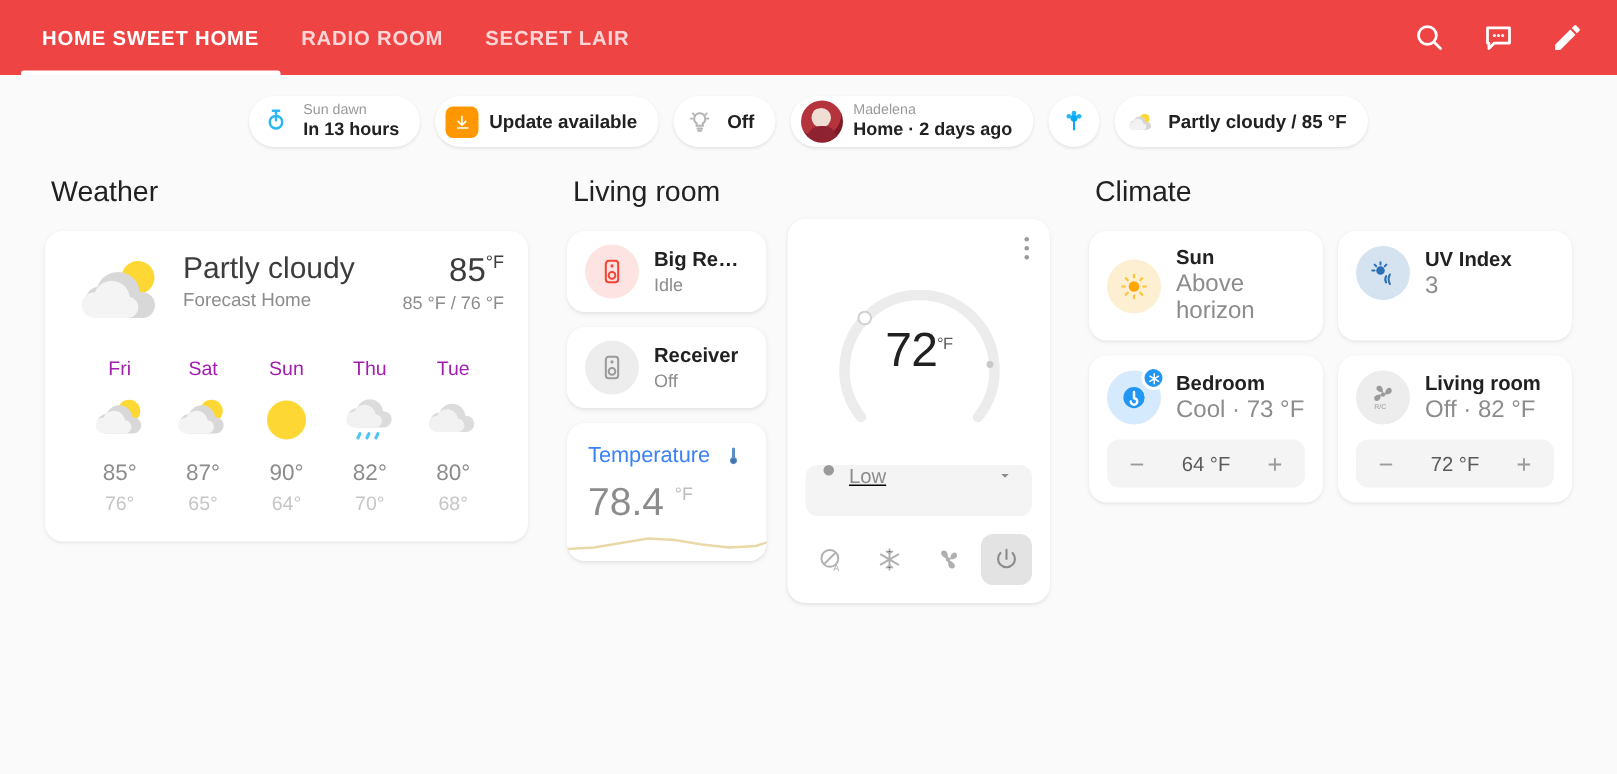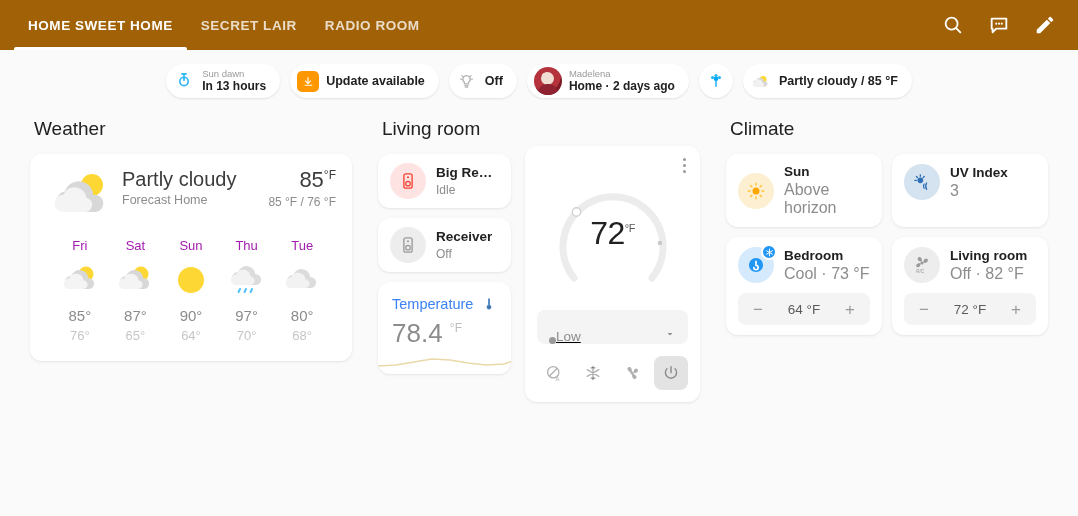--- a/index.html
+++ b/index.html
@@ -6,21 +6,21 @@
   html, body {
     width: 1078px; height: 516px;
     background: #ffffff;
     font-family: "Liberation Sans", sans-serif;
     overflow: hidden;
   }
   .app { width: 1078px; height: 516px; display: flex; flex-direction: column; background: #fff; }
 
   
   .header {
-    height: 50px; background: #a16207; position: relative;
+    height: 50px; background: #ef4444; position: relative;
     display: flex; align-items: flex-start; flex: 0 0 50px;
   }
   .tabs { display: flex; align-items: center; height: 50px; padding-left: 14px; }
   .tab {
     position: relative; height: 50px; display: flex; align-items: center;
     padding: 0 14px; color: rgba(255,255,255,.78);
     font-size: 13.5px; font-weight: bold; letter-spacing: .55px; cursor: pointer;
     white-space: nowrap;
   }
   .tab.active { color: #ffffff; }
@@ -117,21 +117,21 @@
 
   
   .thermo { position: relative; padding: 12px 12px 12px 12px; }
   .thermo-menu { position: absolute; right: 14px; top: 12px; cursor: pointer; display: flex; flex-direction: column; gap: 3px; align-items: center; }
   .thermo-menu i { width: 3px; height: 3px; border-radius: 50%; background: #9a9a9a; display: block; }
   .dial-wrap { height: 150px; display: flex; align-items: center; justify-content: center; position: relative; }
   .dial-num { position: absolute; font-size: 32px; color: #212121; letter-spacing: -.5px; }
   .dial-num sup { font-size: 11px; color: #5a5a5a; vertical-align: super; }
   .fan-select {
     background: #f4f4f4; border-radius: 8px; height: 34px;
-    display: flex; align-items: flex-end; padding: 0 12px; margin-top: 2px; cursor: pointer; text-decoration: underline;
+    display: flex; align-items: flex-start; gap: 10px; padding: 0 12px; margin-top: 2px; cursor: pointer; text-decoration: underline;
   }
   .fan-dot { width: 7px; height: 7px; border-radius: 50%; background: #9a9a9a; flex: 0 0 7px; }
   .fan-label { flex: 1; font-size: 13.5px; color: #8c8c8c; }
   .modes { display: flex; align-items: center; gap: 5px; margin-top: 12px; }
   .mode {
     width: 34px; height: 34px; border-radius: 8px;
     display: flex; align-items: center; justify-content: center; cursor: pointer;
   }
   .mode.active { background: #e3e3e3; }
 
@@ -161,24 +161,24 @@
 <body>
 
 <div class="app">
 
   <div class="header">
     <div class="tabs">
       <div class="tab active">
           <span>HOME SWEET HOME</span>
         </div>
       <div class="tab">
+          <span>RADIO ROOM</span>
+        </div>
+      <div class="tab">
           <span>SECRET LAIR</span>
-        </div>
-      <div class="tab">
-          <span>RADIO ROOM</span>
         </div>
     </div>
     <div class="header-actions">
       <div class="hicon">
         <svg width="22" height="22" viewBox="0 0 24 24">
             <path fill="none" stroke="#fff" stroke-width="2" d="M10.5 4a6.5 6.5 0 1 0 0 13 6.5 6.5 0 0 0 0-13z"></path>
             <path stroke="#fff" stroke-width="2" stroke-linecap="round" d="M15.4 15.4 20 20"></path>
           </svg>
       </div>
       <div class="hicon">
@@ -327,21 +327,21 @@
             </div>
             <div class="fc">
               <div class="fc-day">Thu</div>
               <div class="fc-ic">
                 <svg width="42" height="34" viewBox="0 0 42 34">
                   <path fill="#dcdcdc" d="M30 22H12.5A6.5 6.5 0 0 1 12 9a9 9 0 0 1 17.4 2.2A5.4 5.4 0 0 1 30 22z"></path>
                   <path fill="#f2f2f2" d="M24 22H10a5.3 5.3 0 0 1 .2-10.6 7.4 7.4 0 0 1 14.2 1.8A4.4 4.4 0 0 1 24 22z"></path>
                   <path stroke="#4fc3f7" stroke-width="2" stroke-linecap="round" d="M14 26l-1.4 3M20 26l-1.4 3M26 26l-1.4 3"></path>
                 </svg>
               </div>
-              <div class="fc-hi">97°</div>
+              <div class="fc-hi">82°</div>
               <div class="fc-lo">70°</div>
             </div>
             <div class="fc">
               <div class="fc-day">Tue</div>
               <div class="fc-ic">
                 <svg width="42" height="34" viewBox="0 0 42 34">
                   <path fill="#dcdcdc" d="M30 25H12.5A6.5 6.5 0 0 1 12 12a9 9 0 0 1 17.4 2.2A5.4 5.4 0 0 1 30 25z"></path>
                   <path fill="#f2f2f2" d="M24 25H10a5.3 5.3 0 0 1 .2-10.6 7.4 7.4 0 0 1 14.2 1.8A4.4 4.4 0 0 1 24 25z"></path>
                 </svg>
               </div>

